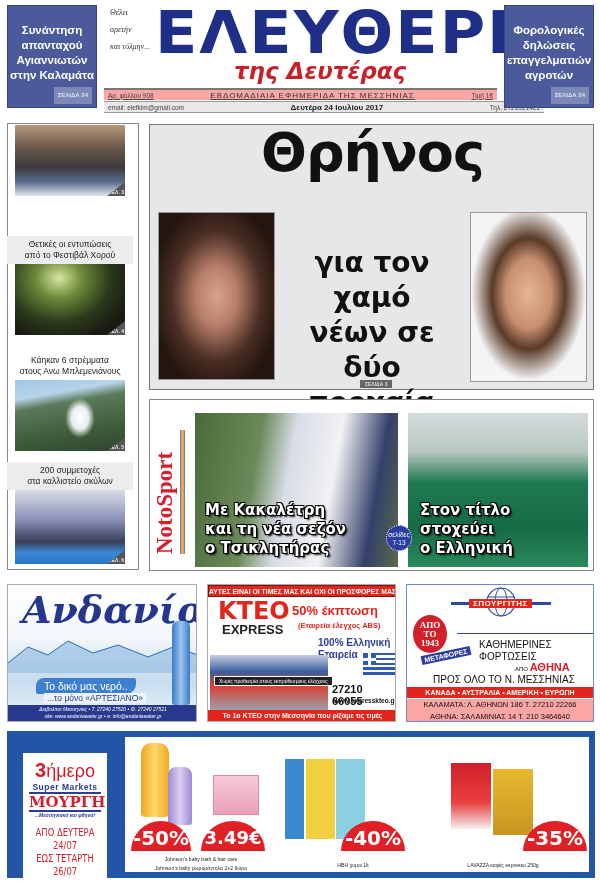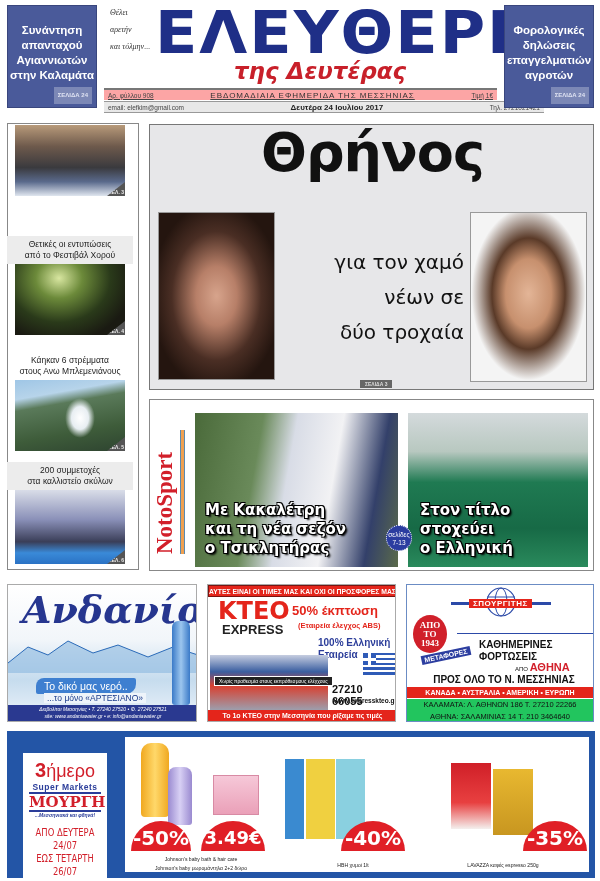--- a/index.html
+++ b/index.html
@@ -24,21 +24,21 @@
   .left-col { border: 1px solid #888; background: #fff; }
   .teaser { position: absolute; left: 6px; width: 126px; }
   .teaser .head { font-size: 8.5px; color: #222; text-align: center; line-height: 11px; padding: 3px 2px; }
   .teaser.shaded .head { background: #ececec; }
   .teaser .photo { position: relative; height: 71px; width: 110px; margin: 0 auto; overflow: hidden; }
   .sel-tag { position: absolute; right: 0; bottom: 0; width: 18px; height: 14px; background: #555; color: #eee; font-size: 5px; font-weight: bold; clip-path: polygon(100% 0, 100% 100%, 0 100%); text-align: right; padding: 7px 1px 0 0; }
 
   
   .main-story { border: 1px solid #777; background: #e7e7e9; }
   .big-title { font-family: "DejaVu Sans", sans-serif; font-weight: bold; font-size: 54px; color: #111; text-align: center; letter-spacing: -1px; }
-  .sub-title { font-family: "DejaVu Sans", sans-serif; font-weight: normal; font-size: 20px; color: #111; text-align: right; line-height: 35px; }
+  .sub-title { font-family: "DejaVu Sans", sans-serif; font-weight: bold; font-size: 28px; color: #111; text-align: center; line-height: 35px; }
   .portrait { border: 1px solid #999; overflow: hidden; }
   .page-badge { background: #666; color: #ddd; font-size: 5px; font-weight: bold; padding: 1px 5px; }
 
   
   .sport-box { border: 1px solid #888; background: #fff; }
   .noto-logo { writing-mode: vertical-rl; transform: rotate(180deg); font-family: "Liberation Serif", serif; font-weight: bold; font-size: 23px; color: #d21f2a; letter-spacing: 0px; }
   .sport-caption { font-family: "DejaVu Sans", sans-serif; font-weight: bold; font-size: 15px; line-height: 19px; color: #fff; text-shadow: 1px 1px 0 #000, -1px -1px 0 #000, 1px -1px 0 #000, -1px 1px 0 #000, 2px 2px 2px #000; }
   .pages-badge { width: 26px; height: 26px; border-radius: 50%; background: #2b3da0; color: #fff; font-size: 6.5px; text-align: center; line-height: 8px; padding-top: 5px; border: 1px dotted #fff; }
 
   
@@ -50,23 +50,23 @@
   .kteo-top { background: #e4251b; color: #fff; font-weight: bold; font-size: 6.8px; text-align: center; border: 1px solid #7a1410; height: 12px; line-height: 11px; }
   .kteo-logo { font-family: "DejaVu Sans", sans-serif; color: #e4251b; font-weight: bold; font-size: 24px; line-height: 24px; }
   .kteo-express { color: #222; font-weight: bold; font-size: 13px; }
   .kteo-disc { color: #e4251b; font-weight: bold; font-size: 13px; }
   .kteo-disc2 { color: #e4251b; font-weight: bold; font-size: 7.5px; }
   .kteo-greek { color: #2b3d9a; font-weight: bold; font-size: 10px; line-height: 12px; }
   .kteo-bottom { background: #e4251b; color: #fff; font-weight: bold; font-size: 7px; text-align: center; height: 11px; line-height: 11px; }
   .kteo-bar { background: #222; color: #fff; font-size: 5px; padding: 1px 4px; border: 1px solid #fff; }
 
   .spoy-name { background: #e4251b; color: #fff; font-weight: bold; font-size: 8px; padding: 0 4px; letter-spacing: 0.5px; }
-  .spoy-text { font-weight: bold; color: #111; font-size: 10px; line-height: 12px; }
+  .spoy-text { font-weight: normal; color: #111; font-size: 10px; line-height: 12px; }
   .spoy-red-strip { background: #e4251b; color: #fff; font-size: 7px; font-weight: bold; text-align: center; height: 11px; line-height: 11px; }
-  .spoy-contacts { background: #22c55e; color: #111; font-size: 7.5px; text-align: center; line-height: 12px; }
+  .spoy-contacts { background: #fca5a5; color: #111; font-size: 7.5px; text-align: center; line-height: 12px; }
   .since-badge { background: #d0202a; color: #fff; border-radius: 50%; text-align: center; font-family: "Liberation Serif", serif; font-weight: bold; font-size: 9px; line-height: 9px; }
   .metafores { background: #2c3ea0; color: #fff; font-size: 7px; font-weight: bold; padding: 1px 3px; transform: rotate(-12deg); }
 
   
   .sm-frame { border: 6px solid #2355a6; background: #fff; }
   .sm-left { background: #2355a6; }
   .sm-card { background: #fff; text-align: center; }
   .sm-3imero { color: #d21f2a; font-size: 18px; }
   .sm-3imero b { font-size: 20px; }
   .sm-sm { color: #2b3d9a; font-weight: bold; font-size: 8.5px; letter-spacing: 0.5px; }

